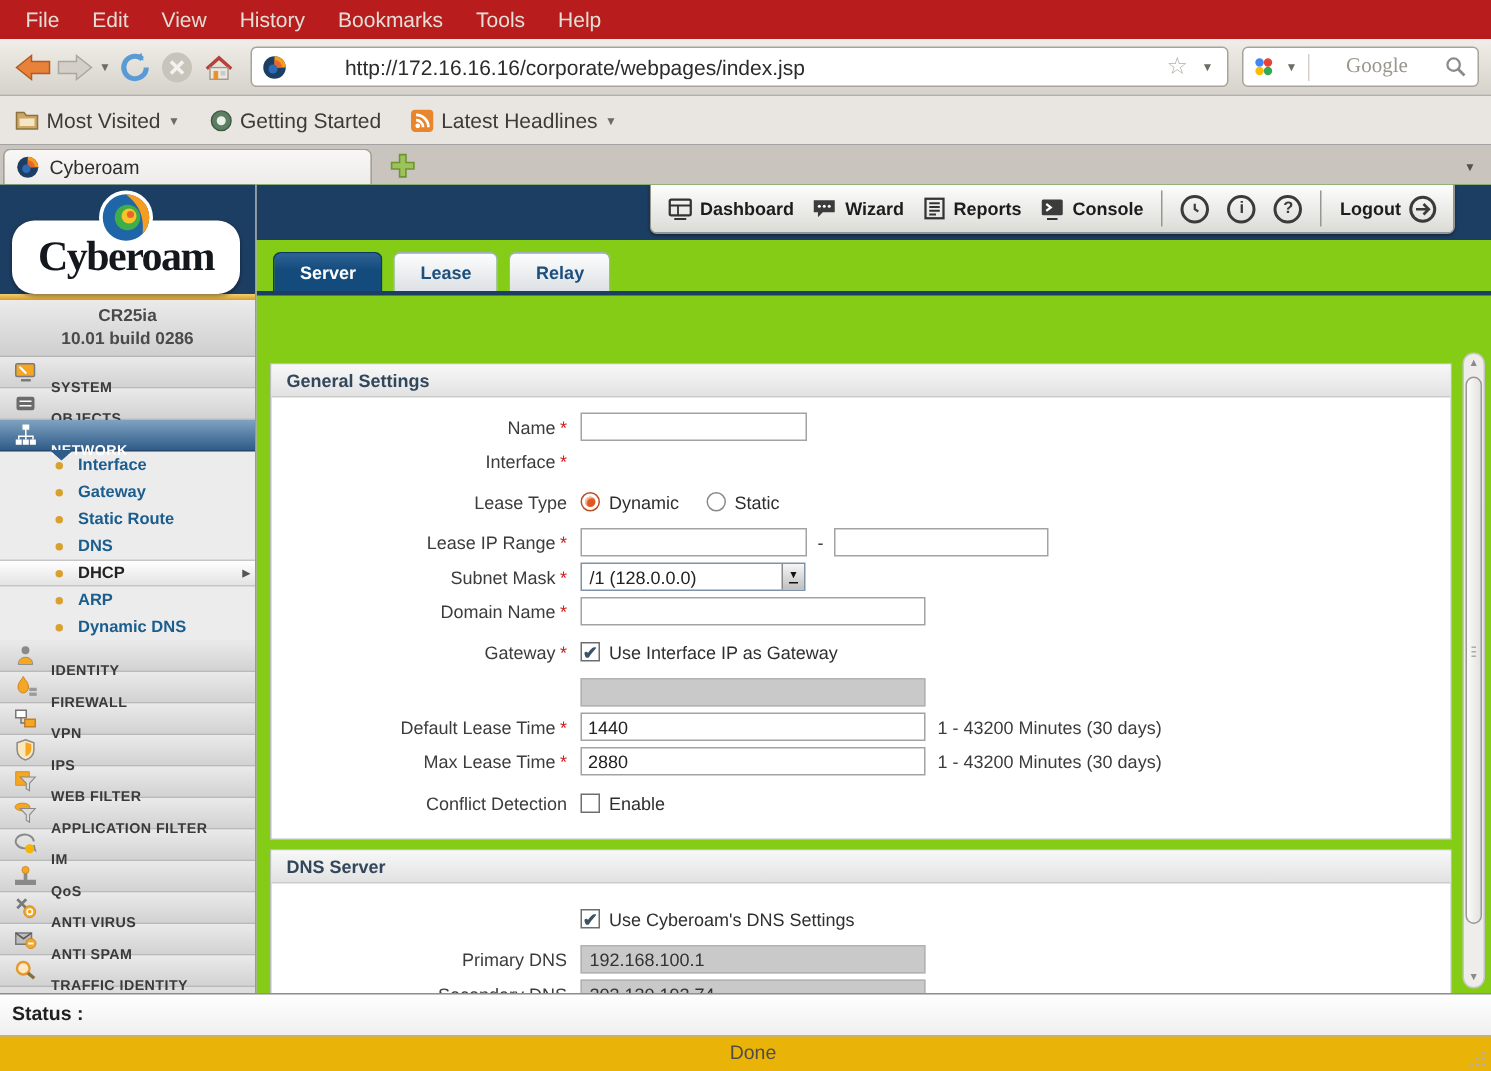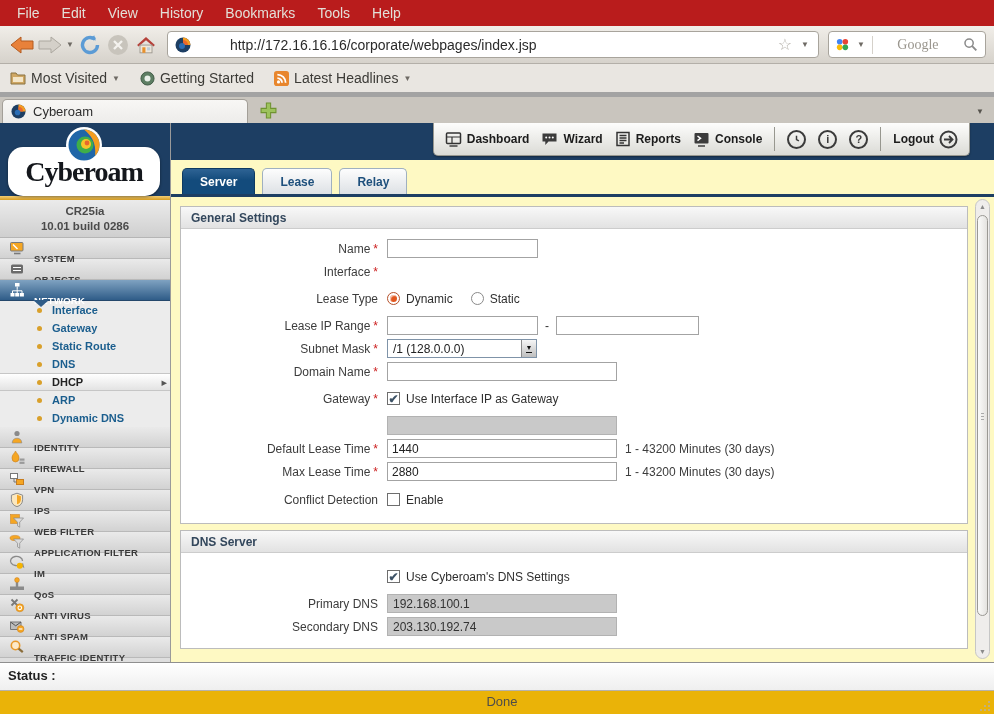--- a/index.html
+++ b/index.html
@@ -14,31 +14,31 @@
   .tbtn { width:28px; height:30px; display:flex; align-items:center; justify-content:center; flex:0 0 auto; }
   .ddcaret { font-size:8px; color:#6e6a64; padding:0 2px; flex:0 0 auto; }
   .urlbar { flex:1; height:27px; background:#fff; border:1px solid #a8a49c; border-radius:4px; display:flex; align-items:center; padding:0 7px; margin:0 9px 0 7px; gap:7px; }
   .urlbar input { border:none; outline:none; flex:1; font-size:14px; color:#2b2b2b; font-family:inherit; background:transparent;margin-left:32px; }
   .star { color:#b3afa8; font-size:16px; line-height:1; }
   .searchbar { width:158px; height:27px; background:#fff; border:1px solid #a8a49c; border-radius:4px; display:flex; align-items:center; padding:0 6px; gap:5px; flex:0 0 auto; }
   .searchbar .sep { width:1px; height:18px; background:#d5d1ca; }
   .searchbar input { border:none; outline:none; width:80px; font-size:14px; color:#2b2b2b; font-family:Liberation Serif, serif;text-align:center; }
   .searchbar input::placeholder { color:#9a968e; }
 
-  .bookmarksbar { height:33px; background:#e9e6e1; border-bottom:5px solid #a3a3a3; display:flex; align-items:center; padding-left:10px; gap:20px; }
+  .bookmarksbar { height:33px; background:#e9e6e1; border-bottom:1px solid #a3a3a3; display:flex; align-items:center; padding-left:10px; gap:20px; }
   .bmitem { display:flex; align-items:center; gap:5px; font-size:14px; color:#3c3b37; }
   .bmitem .ddcaret { padding:0; }
 
   .tabbar { height:26px; background:#c9c5be; display:flex; align-items:flex-end; padding-left:2px; position:relative; }
   .tab { width:246px; height:24px; background:linear-gradient(#f8f7f5,#edecea); border:1px solid #a39f98; border-bottom:none; border-radius:5px 5px 0 0; display:flex; align-items:center; gap:7px; padding:0 8px; font-size:13px; color:#2e2e2e; }
   .newtab { margin-left:12px; margin-bottom:4px; }
   .tablist { position:absolute; right:10px; bottom:7px; font-size:8px; color:#55524c; }
 
   
-  .viewport { position:relative; height:539px; background:#fef9c3; overflow:hidden;padding-left:20px; }
+  .viewport { position:relative; height:539px; background:#84cc16; overflow:hidden;padding-left:20px; }
   .band { position:absolute; top:0; left:0; right:0; height:37px; background:#1d3e63; }
 
   .topnav { position:absolute; top:0; right:24px; height:33px; background:linear-gradient(#fdfdfc,#dbdbd6); border:1px solid #97978f; border-top:none; border-radius:0 0 5px 5px; display:flex; align-items:center; padding:0 11px; gap:12px; box-shadow:0 1px 2px rgba(0,0,0,.35); z-index:4; }
   .tnitem { display:flex; align-items:center; gap:5px; font-size:12px; font-weight:bold; color:#1c1c1c; }
   .tnsep { width:1px; height:24px; background:#97978f; }
   .circ { width:19px; height:19px; border:2px solid #3b3b3b; border-radius:50%; display:flex; align-items:center; justify-content:center; font-size:11px; font-weight:bold; color:#3b3b3b; line-height:1; }
 
   
   .sidebar { position:absolute; left:0; top:0; bottom:0; width:171px; background:#dedede; border-right:1px solid #9a9a9a; z-index:3; }
   .sb-logo { height:73px; background:#1d3e63; position:relative; }
@@ -60,21 +60,21 @@
   .sub-item.sel2 .slbl { color:#222; }
   .sub-arrow { position:absolute; right:3px; color:#555; font-size:11px; line-height:1; }
 
   
   .content { position:absolute; left:171px; right:0; top:37px; bottom:0; display:flex; flex-direction:column; }
   .tabstrip { padding:8px 0 0 11px; display:flex; height:34px; }
   .ctab { height:26px; padding:0 17px; display:flex; align-items:center; margin-right:7px; font-size:12px; font-weight:bold; border-radius:5px 5px 0 0; }
   .ctab.active { background:linear-gradient(#2e6394,#134b7c 45%); color:#fff; border:1px solid #0e3a61; border-bottom:none; }
   .ctab.inactive { background:linear-gradient(#fdfdfd,#dde1e5); color:#1d4f7c; border:1px solid #9fb0c0; border-bottom:none; }
   .navline { height:3px; background:#1d3e63; }
-  .panels { flex:1; position:relative; padding:9px 26px 0 9px; overflow:hidden; }
+  .panels { flex:1; position:relative; padding:9px 26px 0 9px; overflow:hidden;margin-top:36px; }
   .pbox { background:#fff; border:1px solid #bcbcbc; margin-bottom:6px; }
   .pbox-h { height:22px; line-height:22px; background:linear-gradient(#f8f8f8,#e2e2e2); border-bottom:1px solid #ccc; font-size:12px; font-weight:bold; color:#33475c; padding-left:10px; }
   .pbody { padding:6px 0 8px;border-radius:13px; }
   .frow { display:flex; align-items:center; margin:4px 0; min-height:19px; }
   .flabel { width:197px; text-align:right; margin-right:9px; font-size:12px; color:#3c3c3c; flex:0 0 auto; }
   .req { color:#cc2020; margin-left:3px; }
   input.ti { height:19px; border:1px solid #a3a3a3; font-size:12px; padding:0 4px; font-family:inherit; color:#222; }
   .w151 { width:151px; } .w143 { width:143px; } .w230 { width:230px; } .w150 { width:150px; }
   .dis { height:19px; background:#c9c9c9; border:1px solid #b2b2b2; font-size:12px; padding:1px 5px; color:#333; line-height:16px; }
   .selbox { height:19px; border:1px solid #7f93a8; background:#fff; display:flex; align-items:stretch; }

